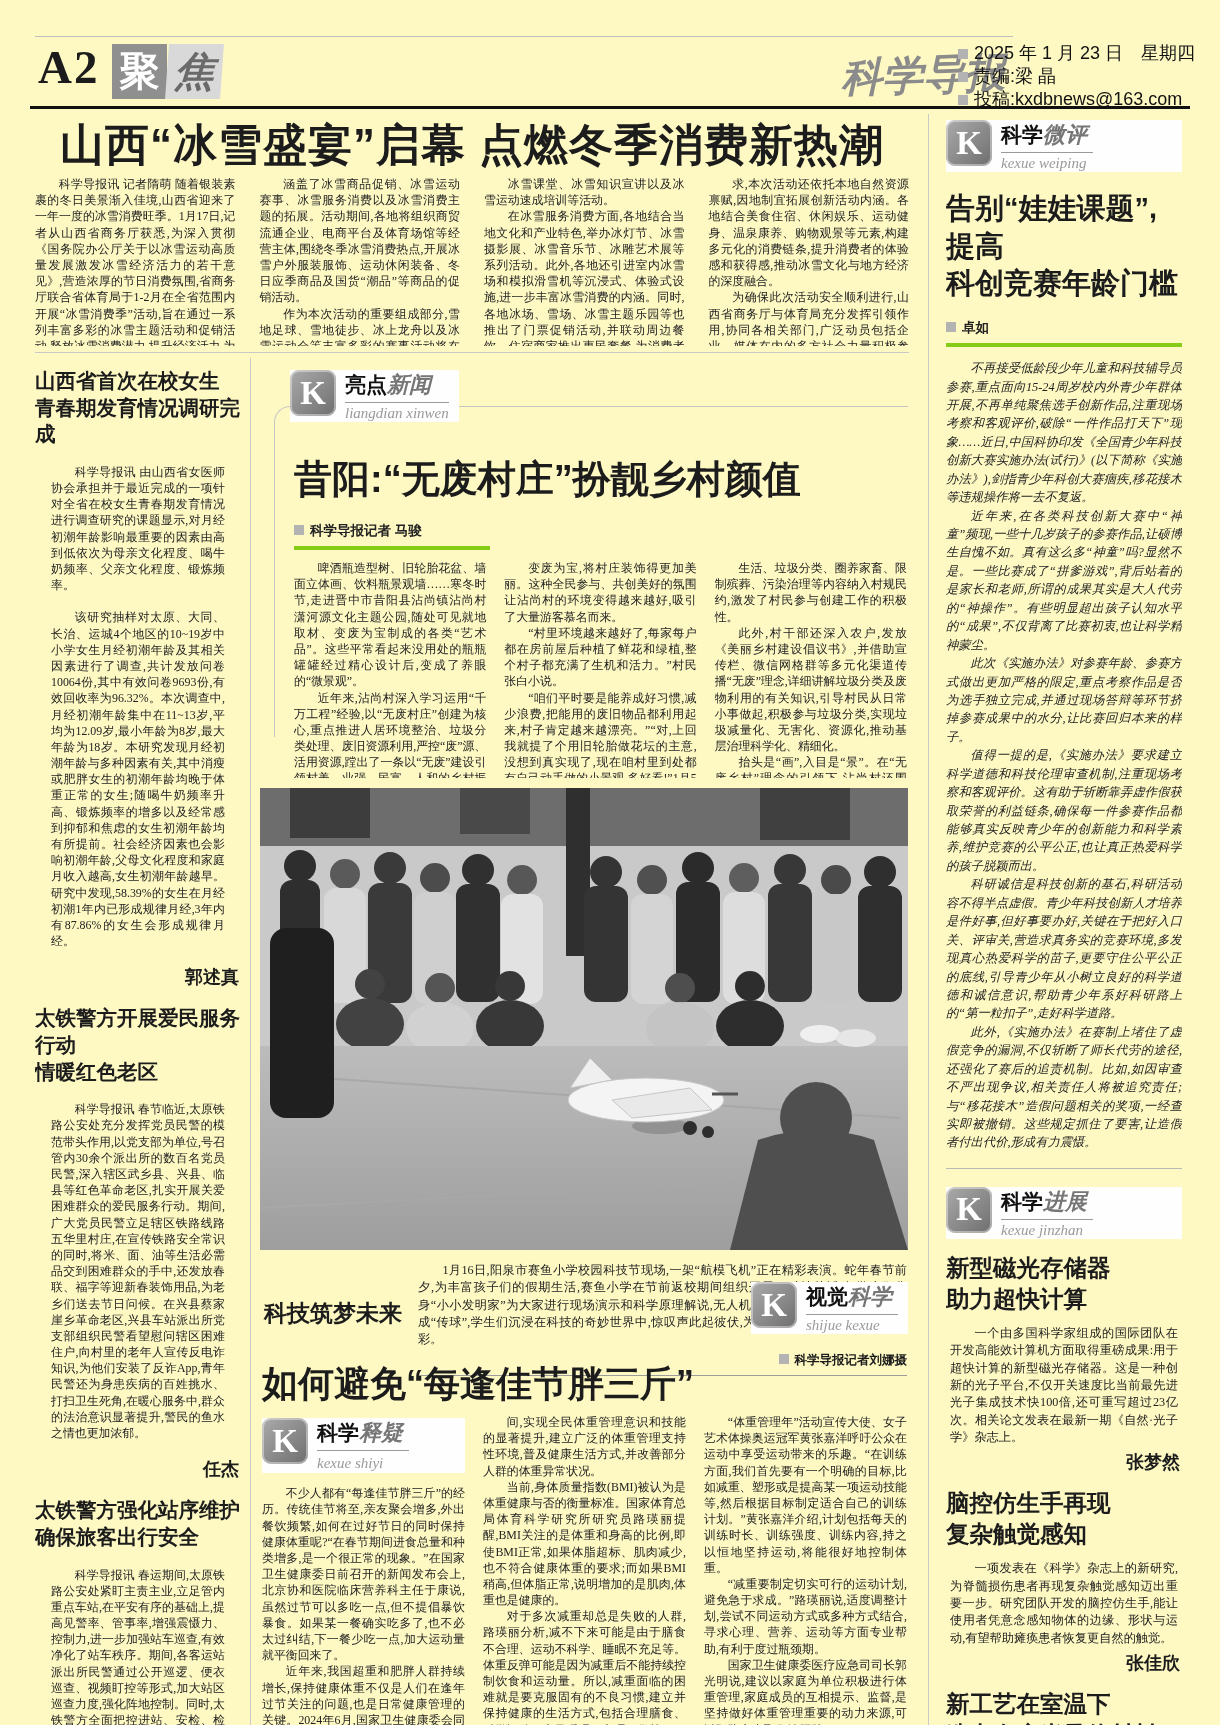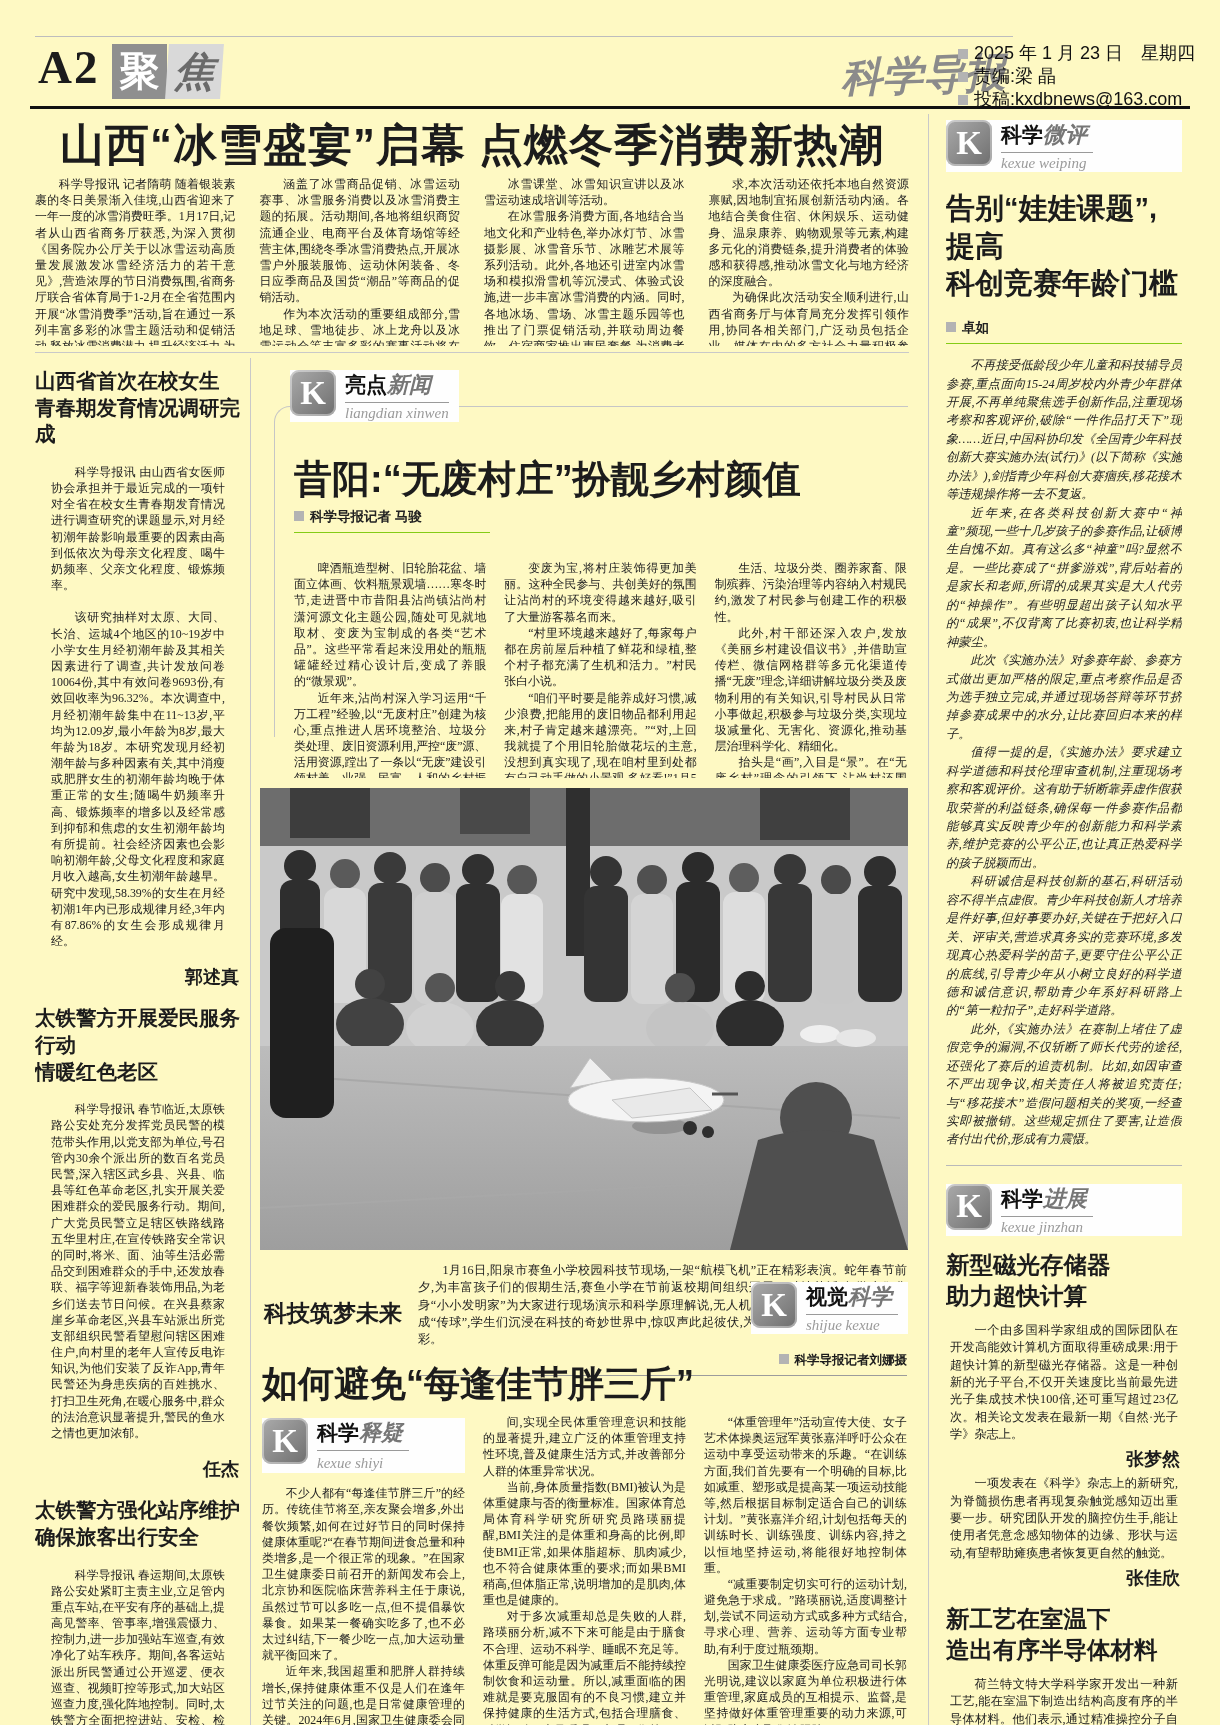--- a/index.html
+++ b/index.html
@@ -48,22 +48,22 @@
   .b-script{font-family:"Liberation Serif",serif;font-style:italic;font-weight:bold;font-size:22px;color:#767676;}
   .badge-py{font-family:"Liberation Serif",serif;font-style:italic;font-size:15px;color:#9a9a9a;padding-top:2px;}
   
   #middle{left:260px;top:360px;width:648px;height:1365px;overflow:hidden;}
   #hl-frame{left:14px;top:46px;width:633px;height:330px;border-top:1px solid #c6c6c6;border-left:1px solid #c6c6c6;
             border-top-left-radius:16px;}
   #hl-badge{left:30px;top:10px;}
   #hl-headline{left:34px;top:94px;width:600px;font-family:"Liberation Sans",sans-serif;font-weight:bold;
                font-size:38px;white-space:nowrap;}
   .byline{font-family:"Liberation Sans",sans-serif;font-weight:bold;font-size:13.5px;color:#222;
-          border-bottom:1px solid #84cc16;padding-bottom:6px;}
-  #hl-byline{left:34px;top:148px;width:196px;}
+          border-bottom:4px solid #84cc16;padding-bottom:6px;}
+  #hl-byline{left:34px;top:162px;width:196px;}
   #hl-cols{left:34px;top:200px;width:613px;height:218px;display:flex;gap:18px;overflow:hidden;}
   
   #photo{left:0px;top:428px;width:648px;height:462px;}
   
   #cap-label{left:4px;top:938px;width:146px;font-family:"Liberation Sans",sans-serif;font-weight:bold;font-size:23px;}
   #cap-text{left:158px;top:902px;width:489px;border-bottom:1px solid #9c9c9c;padding-bottom:6px;}
   #cap-text .body{font-size:12.2px;line-height:1.42;}
   #cap-credit{text-align:right;font-family:"Liberation Sans",sans-serif;font-weight:bold;font-size:12.5px;padding-top:3px;}
   #vis-badge{right:0px;top:922px;}
   
@@ -373,20 +373,22 @@
     </div>
     <div>
       <div class="sb-art-title">新型磁光存储器
 助力超快计算</div>
       <div class="sb-body">
           <p>一个由多国科学家组成的国际团队在开发高能效计算机方面取得重磅成果:用于超快计算的新型磁光存储器。这是一种创新的光子平台,不仅开关速度比当前最先进光子集成技术快100倍,还可重写超过23亿次。相关论文发表在最新一期《自然·光子学》杂志上。</p>
         </div>
       <div class="sig">张梦然</div>
     </div>
     <div>
+      <div class="sb-art-title">脑控仿生手再现
+复杂触觉感知</div>
       <div class="sb-body">
           <p>一项发表在《科学》杂志上的新研究,为脊髓损伤患者再现复杂触觉感知迈出重要一步。研究团队开发的脑控仿生手,能让使用者凭意念感知物体的边缘、形状与运动,有望帮助瘫痪患者恢复更自然的触觉。</p>
         </div>
       <div class="sig">张佳欣</div>
     </div>
     <div>
       <div class="sb-art-title">新工艺在室温下
 造出有序半导体材料</div>
       <div class="sb-body">
           <p>荷兰特文特大学科学家开发出一种新工艺,能在室温下制造出结构高度有序的半导体材料。他们表示,通过精准操控分子自组装过程,该工艺突破了传统半导体制备依赖高温的局限,有望用于制造更高效、低能耗的电子设备。相关论文发表在最新一期《自然》杂志上。</p>

